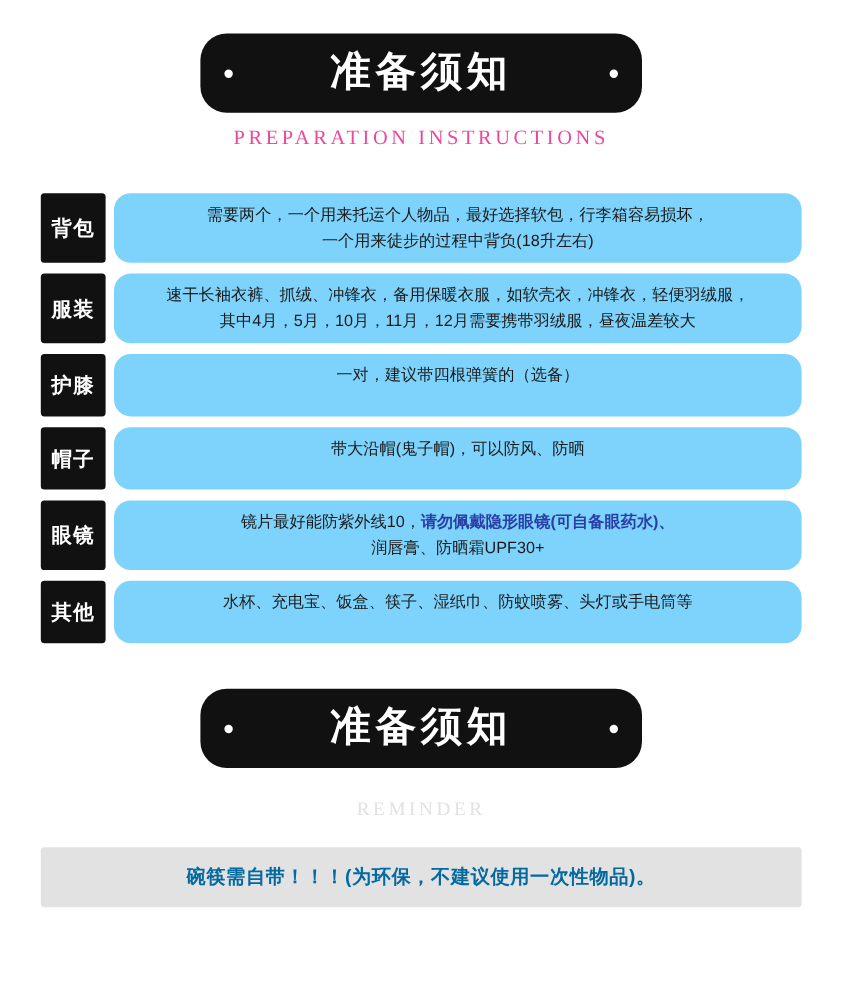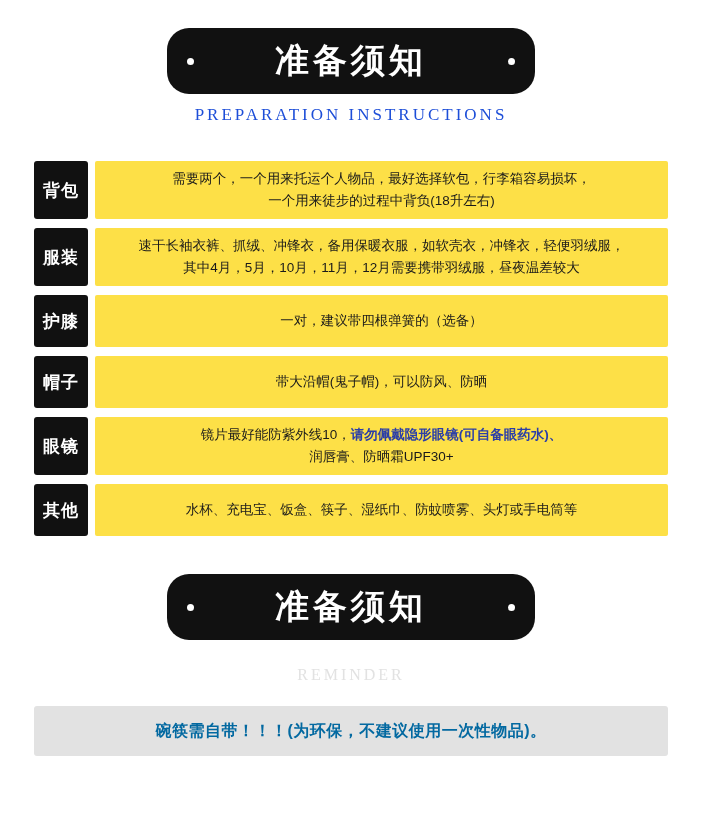--- a/index.html
+++ b/index.html
@@ -48,21 +48,21 @@
     height: 7px;
     margin-top: -3px;
     border-radius: 50%;
     background: #ffffff;
   }
   .plaque .dot.left { left: 20px; }
   .plaque .dot.right { right: 20px; }
 
   .subtitle {
     text-align: center;
-    color: #1d4ed8;
+    color: #ec4899;
     font-size: 17px;
     letter-spacing: 3px;
     margin-top: 11px;
     font-family: "Liberation Serif", serif;
   }
 
   .section-1 { padding-top: 28px; }
 
   
   .rows {
@@ -82,25 +82,25 @@
     font-size: 17px;
     font-weight: bold;
     letter-spacing: 1px;
     display: flex;
     align-items: center;
     justify-content: center;
     border-radius: 3px;
   }
   .row-body {
     flex: 1 1 auto;
-    background: #fde047;
+    background: #7dd3fc;
     margin-left: 7px;
-    border-radius: 2px;
-    display: flex;
-    align-items: center;
+    border-radius: 14px;
+    display: flex;
+    align-items: flex-start;
     justify-content: center;
     padding: 7px 14px;
     box-sizing: border-box;
   }
   .row-text {
     text-align: center;
     font-size: 13.5px;
     line-height: 22px;
     color: #1a1a1a;
   }

